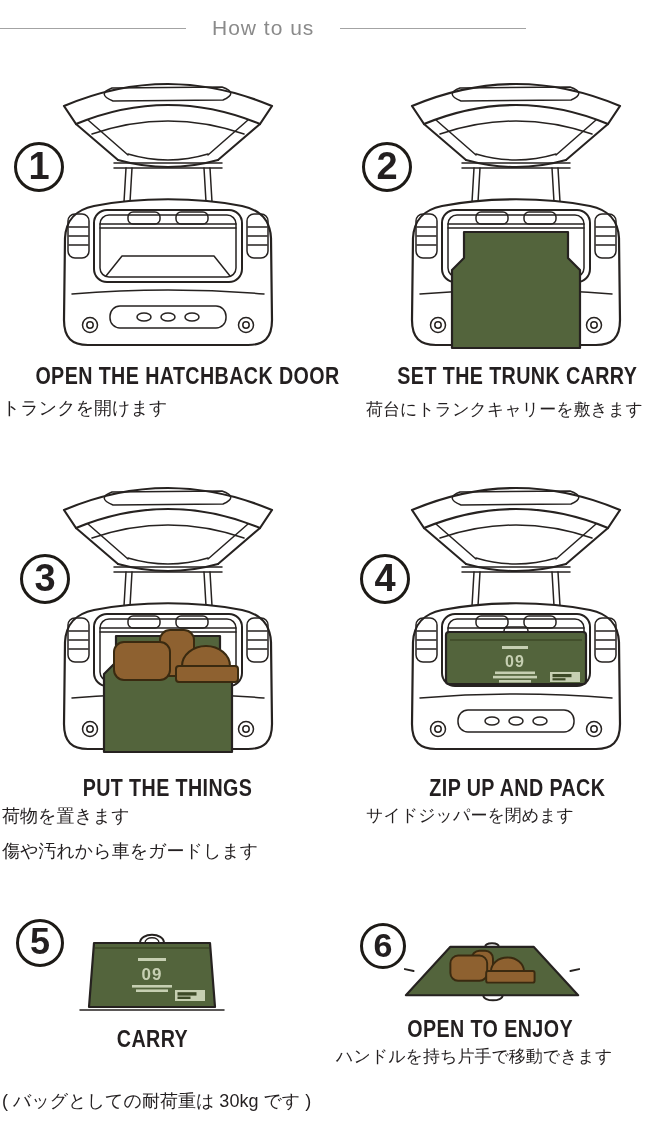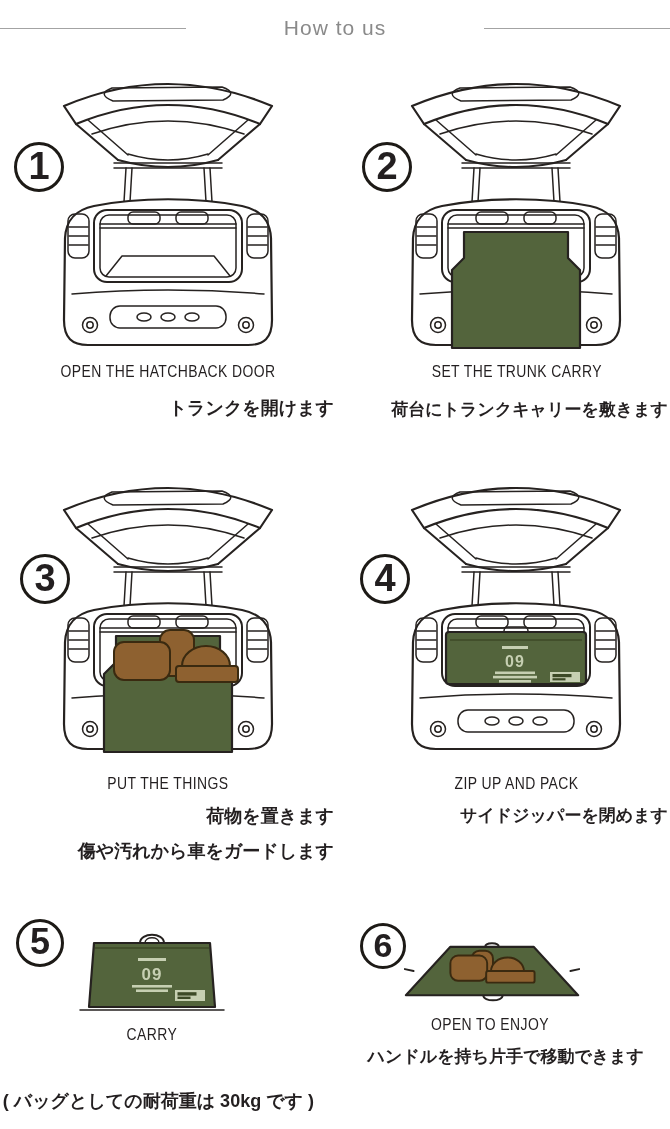--- a/index.html
+++ b/index.html
@@ -10,33 +10,33 @@
     --pale:#c6cfb2;
     --ink:#231f20;
     --gray:#8a8a8a;
   }
   *{margin:0;padding:0;box-sizing:border-box}
   html,body{width:670px;height:1129px;background:#fff;overflow:hidden;
     font-family:"Liberation Sans","DejaVu Sans",sans-serif;color:var(--ink)}
   .canvas{position:relative;width:670px;height:1129px;background:#fff}
 
   
-  .howto-header{position:absolute;top:16px;left:0;right:0;display:flex;align-items:center;justify-content:space-between;gap:26px}
+  .howto-header{position:absolute;top:16px;left:0;right:0;display:flex;align-items:center;justify-content:flex-start;gap:26px}
   .howto-header .rule{width:186px;height:1px;background:#a3a3a3}
   .howto-header .title{font-size:21px;color:var(--gray);letter-spacing:1px;white-space:nowrap;font-weight:400}
 
   
   .step{position:absolute;width:332px}
   .badge{position:absolute;width:50px;height:50px;border:3px solid #1d1a16;border-radius:50%;
     background:#fff;display:flex;align-items:center;justify-content:center;
     font-size:38px;font-weight:bold;line-height:1;padding-bottom:2px}
   .art{position:absolute}
-  .t-en{position:absolute;left:0;right:0;text-align:center;font-weight:normal;font-size:17px;white-space:nowrap}
+  .t-en{position:absolute;left:0;right:0;text-align:center;font-weight:bold;font-size:24px;white-space:nowrap}
   .t-en span{display:inline-block;transform:scaleX(.82);letter-spacing:.5px}
-  .t-jp{position:absolute;left:0;right:0;text-align:right;font-weight:bold;white-space:nowrap}
+  .t-jp{position:absolute;left:0;right:0;text-align:left;font-weight:normal;white-space:nowrap}
   .cx-r{left:30px;right:0}          
   .cx-r3{left:0;right:24px}         
 
   svg{display:block}
   .ln{fill:none;stroke:var(--line);stroke-width:2;stroke-linecap:round;stroke-linejoin:round}
   .lnt{fill:none;stroke:var(--line);stroke-width:1.5;stroke-linecap:round;stroke-linejoin:round}
   .lnw{fill:#fff;stroke:var(--line);stroke-width:2.2;stroke-linejoin:round}
   .grn{fill:var(--green);stroke:var(--line);stroke-width:2.2;stroke-linejoin:round}
   .brn{fill:var(--brown);stroke:#3a2a10;stroke-width:2;stroke-linejoin:round}
   .pale{fill:var(--pale)}

